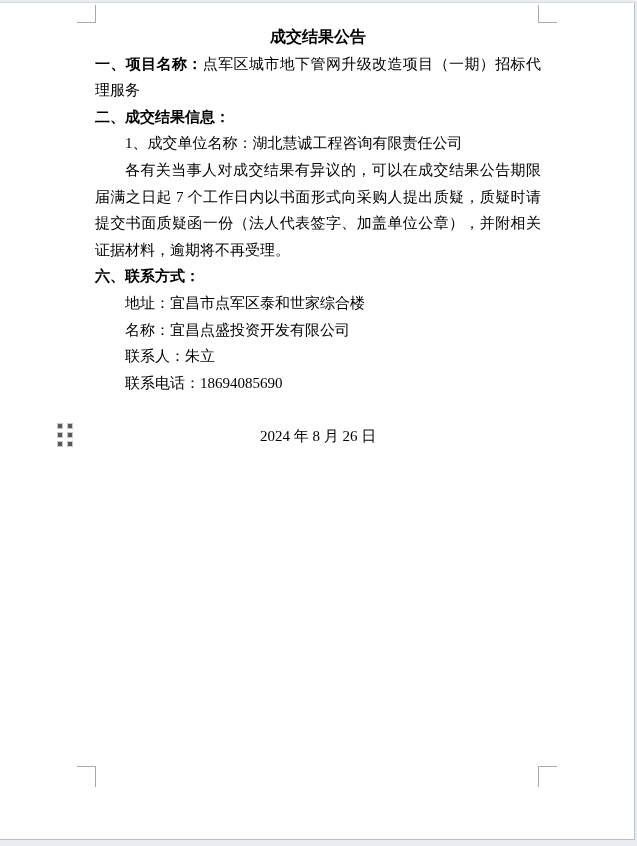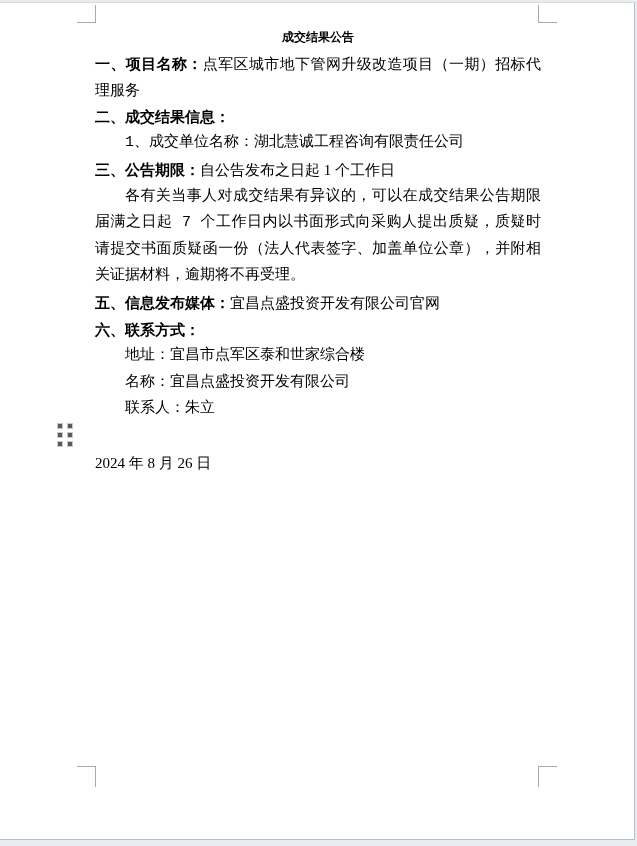--- a/index.html
+++ b/index.html
@@ -57,38 +57,37 @@
     position: absolute;
     left: 95px;
     top: 24px;
     width: 446px;
     font-size: 15px;
     line-height: 26.6px;
     text-align: justify;
   }
   .doc-title {
     margin: 0;
-    font-size: 12px;
+    font-size: 16px;
     font-weight: bold;
     text-align: center;
     line-height: 26.6px;
   }
   .content p {
     margin: 0;
   }
   .indent {
     text-indent: 2em;
-    font-family: Liberation Mono, monospace;
   }
   .lbl {
     font-weight: bold;
     margin-top: 40px;
   }
   .date-line {
-    text-align: left;
+    text-align: center;
     margin-top: 26.6px !important;
   }
 </style>
 </head>
 <body>
 
 <div class="page"></div>
 
 <div class="mark tl"></div>
 <div class="mark tr"></div>
@@ -108,30 +107,29 @@
   <h1 class="doc-title">成交结果公告</h1>
 
   <p><span class="lbl">一、项目名称：</span><span>点军区城市地下管网升级改造项目（一期）招标代理服务</span></p>
 
   <p><span class="lbl">二、成交结果信息：</span><span></span></p>
 
   <p class="indent"><span>1、成交单位名称：湖北慧诚工程咨询有限责任公司</span></p>
 
 
 
-  <p><span class="lbl">三、公告期限：</span><span>自公告发布之日起 1 个工作日</span></p>
 
 
   <p class="indent"><span>各有关当事人对成交结果有异议的，可以在成交结果公告期限届满之日起 7 个工作日内以书面形式向采购人提出质疑，质疑时请提交书面质疑函一份（法人代表签字、加盖单位公章），并附相关证据材料，逾期将不再受理。</span></p>
 
-  <p><span class="lbl">五、信息发布媒体：</span><span>宜昌点盛投资开发有限公司官网</span></p>
 
   <p><span class="lbl">六、联系方式：</span><span></span></p>
 
   <p class="indent"><span>地址：宜昌市点军区泰和世家综合楼</span></p>
 
   <p class="indent"><span>名称：宜昌点盛投资开发有限公司</span></p>
 
   <p class="indent"><span>联系人：朱立</span></p>
 
+  <p class="indent"><span>联系电话：18694085690</span></p>
 
   <p class="date-line"><span>2024 年 8 月 26 日</span></p>
 </div>
 
 </body></html>

